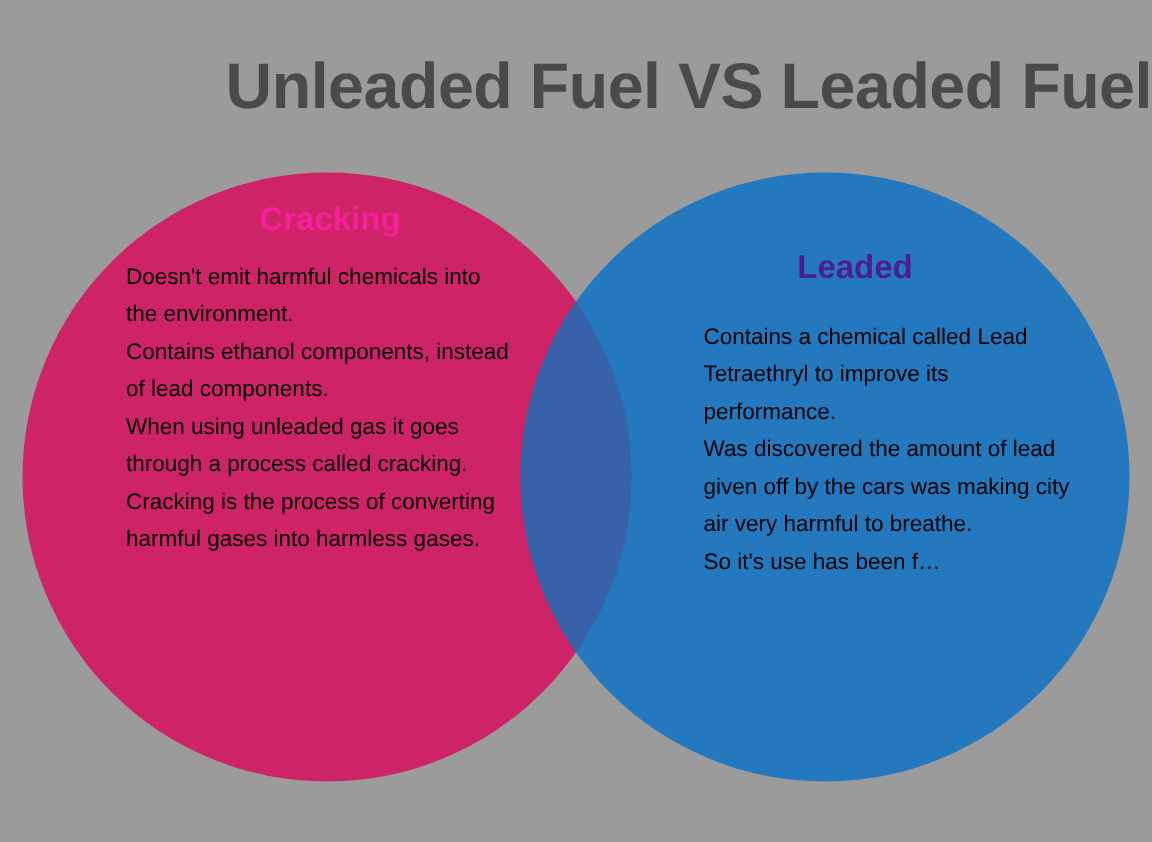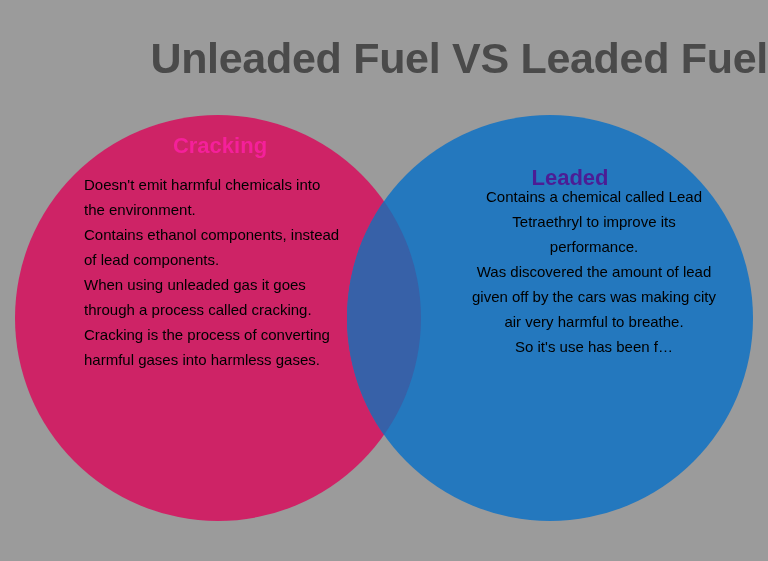--- a/index.html
+++ b/index.html
@@ -69,23 +69,22 @@
     line-height: 25px;
     white-space: pre-line;
   }
   #unleaded-text {
     left: 84px;
     top: 172px;
     width: 258px;
   }
   #leaded-text {
     left: 469px;
-    top: 184px;
+    top: 212px;
     width: 250px;
-    text-align: center;
   }
 </style>
 </head>
 <body>
 
 <div id="venn-slide">
 
   <svg class="venn-canvas" viewBox="0 0 768 561" aria-hidden="true">
     <defs>
       <clipPath id="clip-left-circle">

